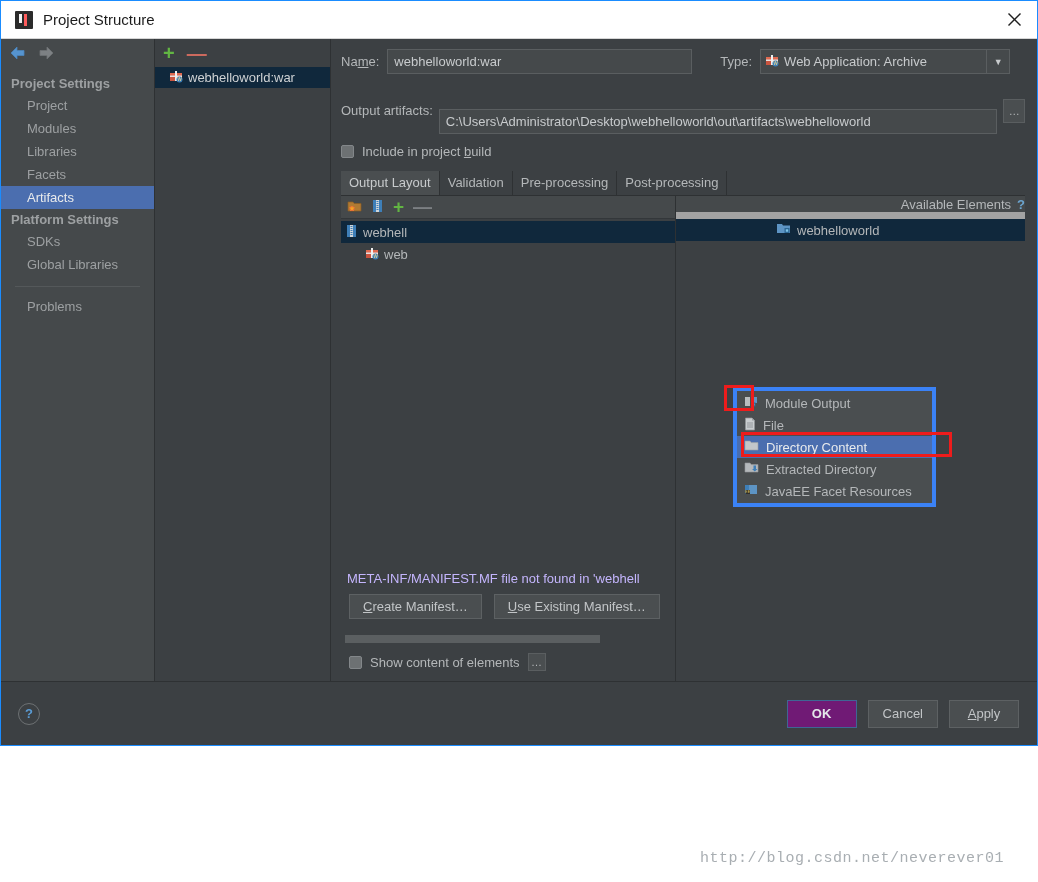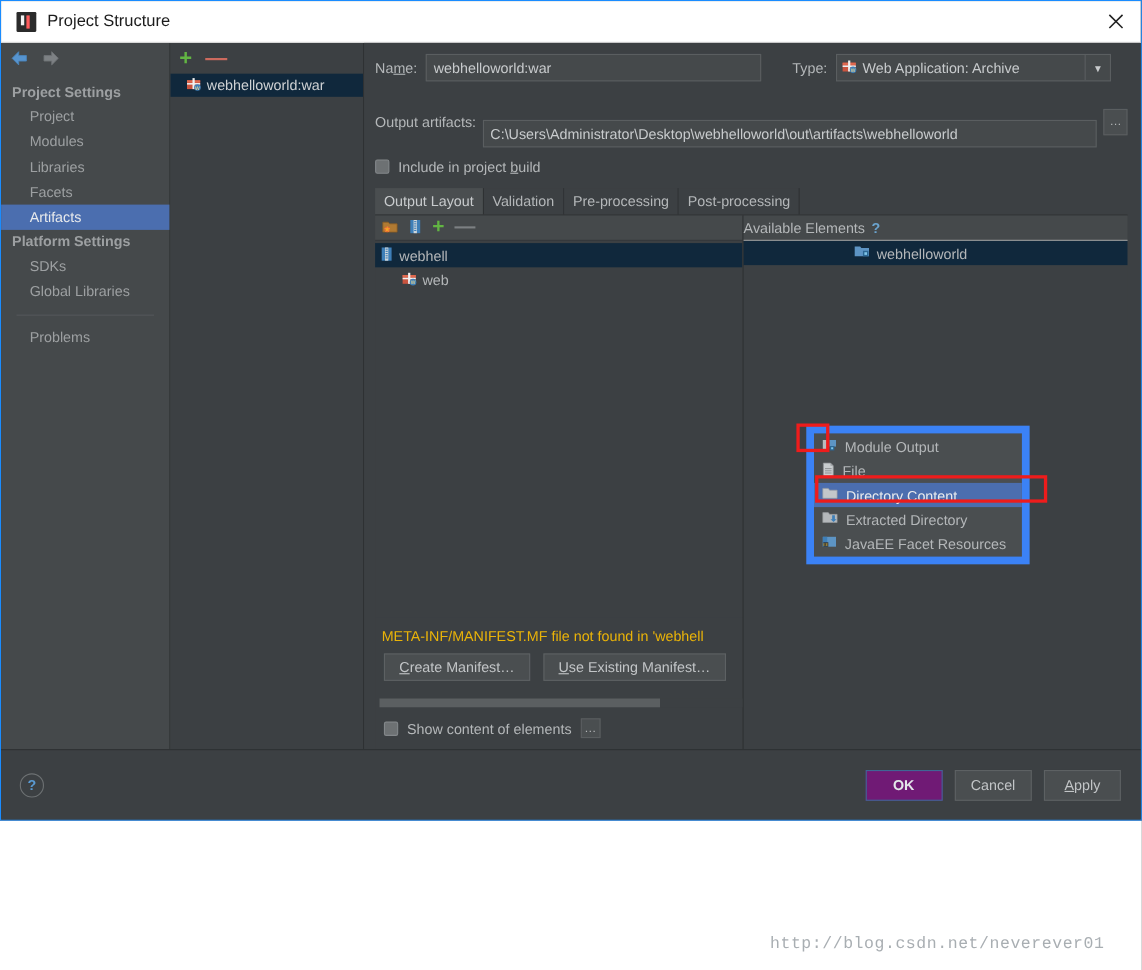--- a/index.html
+++ b/index.html
@@ -152,53 +152,53 @@
     height:23px; background:#45494b; display:flex; align-items:center;
     padding-left:6px; gap:9px; border-bottom:1px solid #33373a;
   }
   #tree-rows { flex:1; background:#3c4043; padding-top:2px; }
   .tree-row { display:flex; align-items:center; gap:5px; height:22px; color:#b4b7b9; font-size:13px; cursor:default; }
   .tree-row.sel { background:#10283c; }
   .tree-row.indent1 { padding-left:4px; }
   .tree-row.indent2 { padding-left:24px; }
 
   #manifest-zone { padding:0 0 0 2px; }
-  #manifest-text { color:#eab308; font-size:13px; padding:10px 0 8px 4px; white-space:nowrap;}
+  #manifest-text { color:#c4b5fd; font-size:13px; padding:10px 0 8px 4px; white-space:nowrap;}
   #manifest-btns { display:flex; gap:12px; padding-left:6px; }
   .gbtn {
     background:#4a4e50; border:1px solid #5d6163; color:#c2c5c7;
     height:25px; padding:0 13px; font-size:13px; display:flex; align-items:center;
     cursor:default;
   }
   #hscroll-wrap { padding:16px 0 0 2px; }
   #hscroll-track { height:8px; background:#3c4043; width:100%; position:relative; }
   #hscroll-thumb { position:absolute; left:0; top:0; height:8px; width:255px; background:#5b5f61; }
   #show-content-row { display:flex; align-items:center; gap:8px; padding:10px 0 10px 6px; }
 
   #right-avail-pane {
     width:350px; min-width:350px; border-left:1px solid #2e3133;
     background:#3c4043; display:flex; flex-direction:column;
   }
   #avail-header {
     height:23px; background:#45494b; display:flex; align-items:center;
-    justify-content:flex-start; gap:6px; border-bottom:1px solid #a3a3a3;
+    justify-content:flex-end; gap:6px; border-bottom:7px solid #a3a3a3;
     color:#b4b7b9; font-size:13px;
   }
   .help-q { color:#6ba4cf; font-weight:bold; font-size:13px; }
   #avail-rows { flex:1; }
   .avail-row {
     display:flex; align-items:center; gap:6px; height:22px; color:#b4b7b9;
     font-size:13px; padding-left:100px; cursor:default;
   }
   .avail-row.sel { background:#10283c; }
 
   
   #popup {
     position:absolute; left:392px; top:191px; width:203px;
-    background:#4a4e50; border:7px solid #3b82f6; z-index:40;
+    background:#4a4e50; border:4px solid #3b82f6; z-index:40;
     padding:1px 0;
   }
   .menu-item {
     display:flex; align-items:center; gap:7px; height:22px;
     padding-left:7px; color:#b4b7b9; font-size:13px; cursor:default;
   }
   .menu-item.sel { background:#4b6eaf; color:#e9ebed; }
 
   
   .redbox { position:absolute; border:3px solid #ee1c1c; z-index:60; pointer-events:none; }

